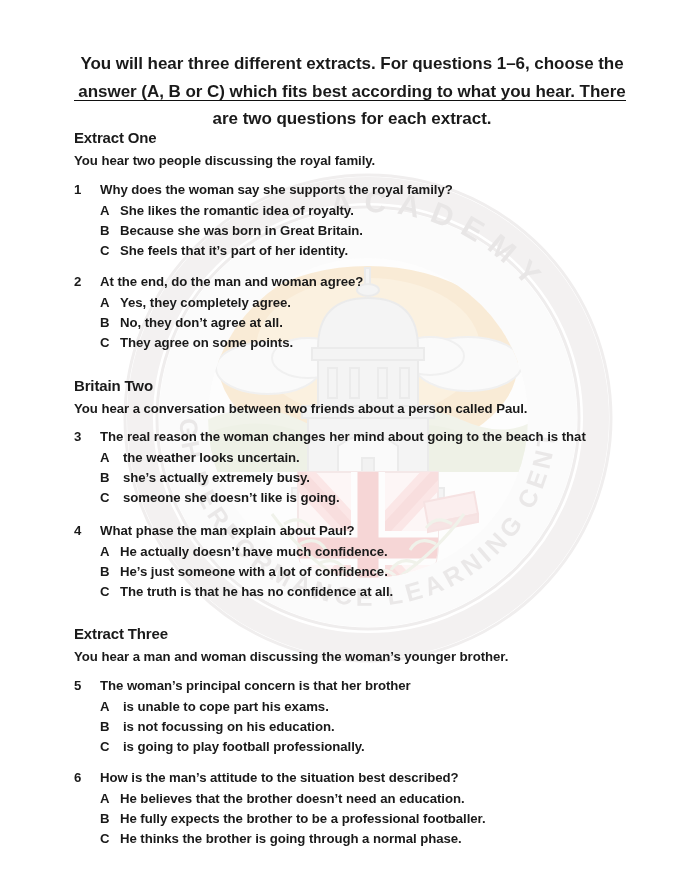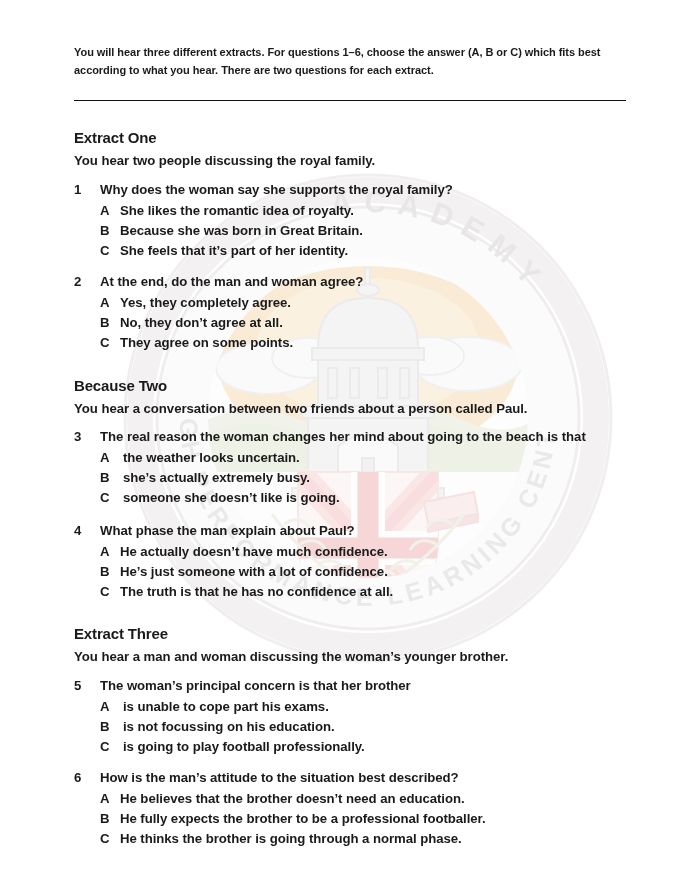--- a/index.html
+++ b/index.html
@@ -34,24 +34,25 @@
     position: absolute;
     inset: 0;
     z-index: 2;
   }
 
   .intro {
     position: absolute;
     left: 74px;
     top: 33px;
     width: 556px;
-    font-size: 11px;
+    font-size: 17px;
     line-height: 1.62;
     font-weight: 700;
     letter-spacing: -0.05px;
+    text-align: center;
   }
   .intro .b { font-weight: 800; }
 
   .rule {
     position: absolute;
     left: 74px;
     top: 100px;
     width: 552px;
     height: 0;
     border-top: 1.6px solid #111;
@@ -252,21 +253,21 @@
         <span class="opt-letter">B</span>
         <span class="opt-text">No, they don’t agree at all.</span>
       </div>
       <div class="opt">
         <span class="opt-letter">C</span>
         <span class="opt-text">They agree on some points.</span>
       </div>
     </div>
   </div>
 
-  <h2 class="extract-head" style="top:365px">Because Two</h2>
+  <h2 class="extract-head" style="top:365px">Britain Two</h2>
   <p class="extract-sub" style="top:388px">You hear a conversation between two friends about a person called Paul.</p>
 
   <div class="q" style="top:427px">
     <div class="q-line">
       <span class="q-num">3</span>
       <span class="q-text">The real reason the woman changes her mind about going to the beach is that</span>
     </div>
     <div class="opts wide">
       <div class="opt">
         <span class="opt-letter">A</span>

